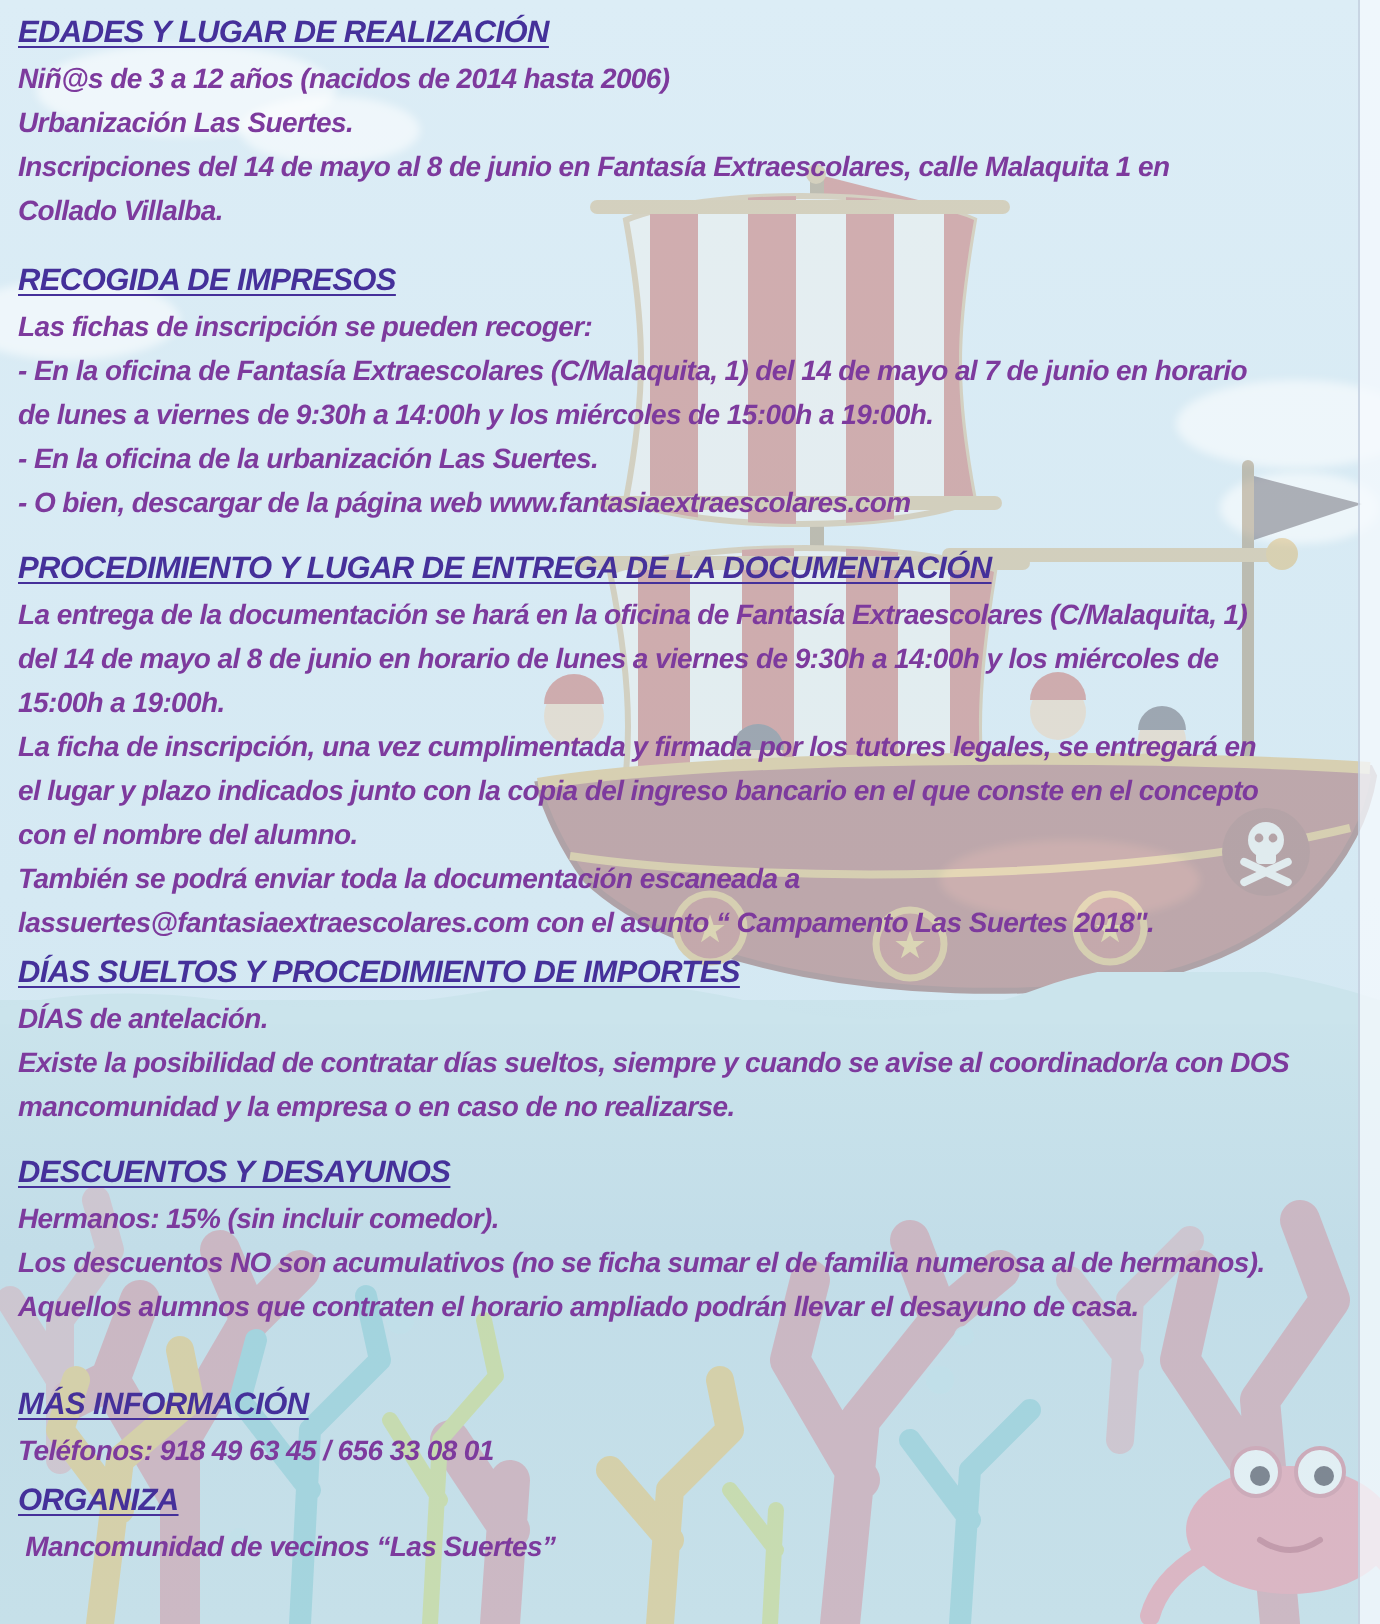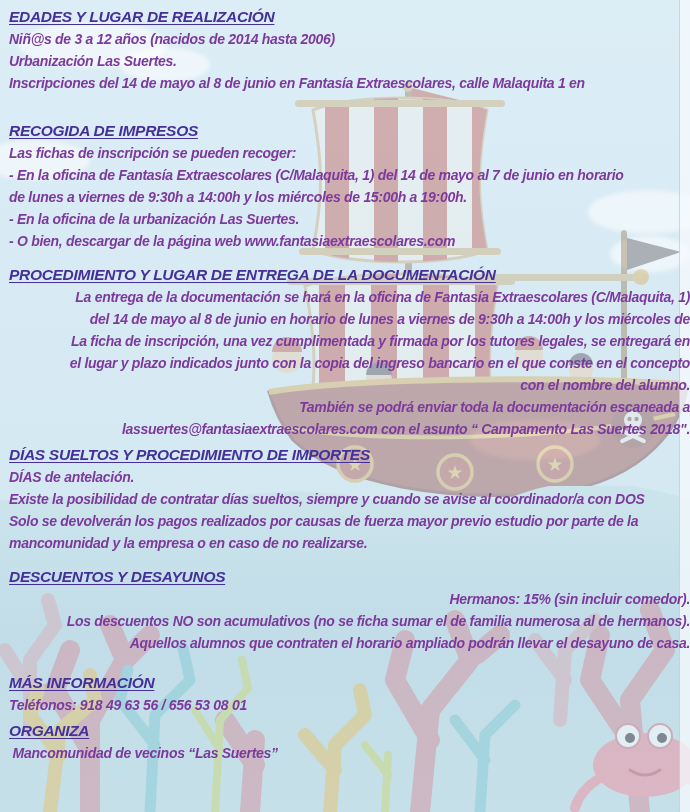--- a/index.html
+++ b/index.html
@@ -35,22 +35,22 @@
     border-left:1px solid rgba(130,150,180,.35);
     z-index:6;
   }
   
   .content{
     position:absolute;inset:0;
     padding:6px 0 0 9px;
     z-index:10;
   }
   .sec{margin:0;}
-  .gap-14{margin-top:26px;} .gap-12{margin-top:12px;text-align:right;} .gap-4{margin-top:4px;}
-  .gap-18{margin-top:18px;font-style:italic;}
+  .gap-14{margin-top:14px;} .gap-12{margin-top:12px;} .gap-4{margin-top:4px;}
+  .gap-18{margin-top:28px;font-style:italic;}
   .heading{
     display:table;
     color:#45309a;
     font-size:15.5px;
     line-height:22px;
     letter-spacing:-0.3px;
     text-decoration:underline;
     text-underline-offset:2px;
     white-space:pre;
   }
@@ -209,60 +209,61 @@
 
   <div class="edge-strip"></div>
 
   <div class="content">
 
     <div class="sec">
       <div class="heading">EDADES Y LUGAR DE REALIZACIÓN</div>
       <div class="line">Niñ@s de 3 a 12 años (nacidos de 2014 hasta 2006)</div>
       <div class="line">Urbanización Las Suertes.</div>
       <div class="line">Inscripciones del 14 de mayo al 8 de junio en Fantasía Extraescolares, calle Malaquita 1 en</div>
+      <div class="line">Collado Villalba.</div>
     </div>
 
     <div class="sec gap-14">
       <div class="heading">RECOGIDA DE IMPRESOS</div>
       <div class="line">Las fichas de inscripción se pueden recoger:</div>
       <div class="line">- En la oficina de Fantasía Extraescolares (C/Malaquita, 1) del 14 de mayo al 7 de junio en horario</div>
       <div class="line">de lunes a viernes de 9:30h a 14:00h y los miércoles de 15:00h a 19:00h.</div>
       <div class="line">- En la oficina de la urbanización Las Suertes.</div>
       <div class="line">- O bien, descargar de la página web www.fantasiaextraescolares.com</div>
     </div>
 
     <div class="sec gap-12">
       <div class="heading">PROCEDIMIENTO Y LUGAR DE ENTREGA DE LA DOCUMENTACIÓN</div>
       <div class="line">La entrega de la documentación se hará en la oficina de Fantasía Extraescolares (C/Malaquita, 1)</div>
       <div class="line">del 14 de mayo al 8 de junio en horario de lunes a viernes de 9:30h a 14:00h y los miércoles de</div>
+      <div class="line">15:00h a 19:00h.</div>
       <div class="line">La ficha de inscripción, una vez cumplimentada y firmada por los tutores legales, se entregará en</div>
       <div class="line">el lugar y plazo indicados junto con la copia del ingreso bancario en el que conste en el concepto</div>
       <div class="line">con el nombre del alumno.</div>
       <div class="line">También se podrá enviar toda la documentación escaneada a</div>
       <div class="line">lassuertes@fantasiaextraescolares.com con el asunto “ Campamento Las Suertes 2018".</div>
     </div>
 
     <div class="sec gap-4">
       <div class="heading">DÍAS SUELTOS Y PROCEDIMIENTO DE IMPORTES</div>
       <div class="line">DÍAS de antelación.</div>
       <div class="line">Existe la posibilidad de contratar días sueltos, siempre y cuando se avise al coordinador/a con DOS</div>
-      <div class="line">Solo se devolverán los pagos realizados por causas de fuerza mayor previo estudio por parte de la</div>
       <div class="line">mancomunidad y la empresa o en caso de no realizarse.</div>
     </div>
 
     <div class="sec gap-12">
       <div class="heading">DESCUENTOS Y DESAYUNOS</div>
       <div class="line">Hermanos: 15% (sin incluir comedor).</div>
       <div class="line">Los descuentos NO son acumulativos (no se ficha sumar el de familia numerosa al de hermanos).</div>
       <div class="line">Aquellos alumnos que contraten el horario ampliado podrán llevar el desayuno de casa.</div>
     </div>
 
     <div class="sec gap-18">
       <div class="heading">MÁS INFORMACIÓN</div>
-      <div class="line">Teléfonos: 918 49 63 56 / 656 53 08 01</div>
+      <div class="line">Teléfonos: 918 49 63 45 / 656 33 08 01</div>
     </div>
 
     <div class="sec gap-4">
       <div class="heading">ORGANIZA</div>
       <div class="line"> Mancomunidad de vecinos “Las Suertes”</div>
     </div>
 
   </div>
 </div>
 

